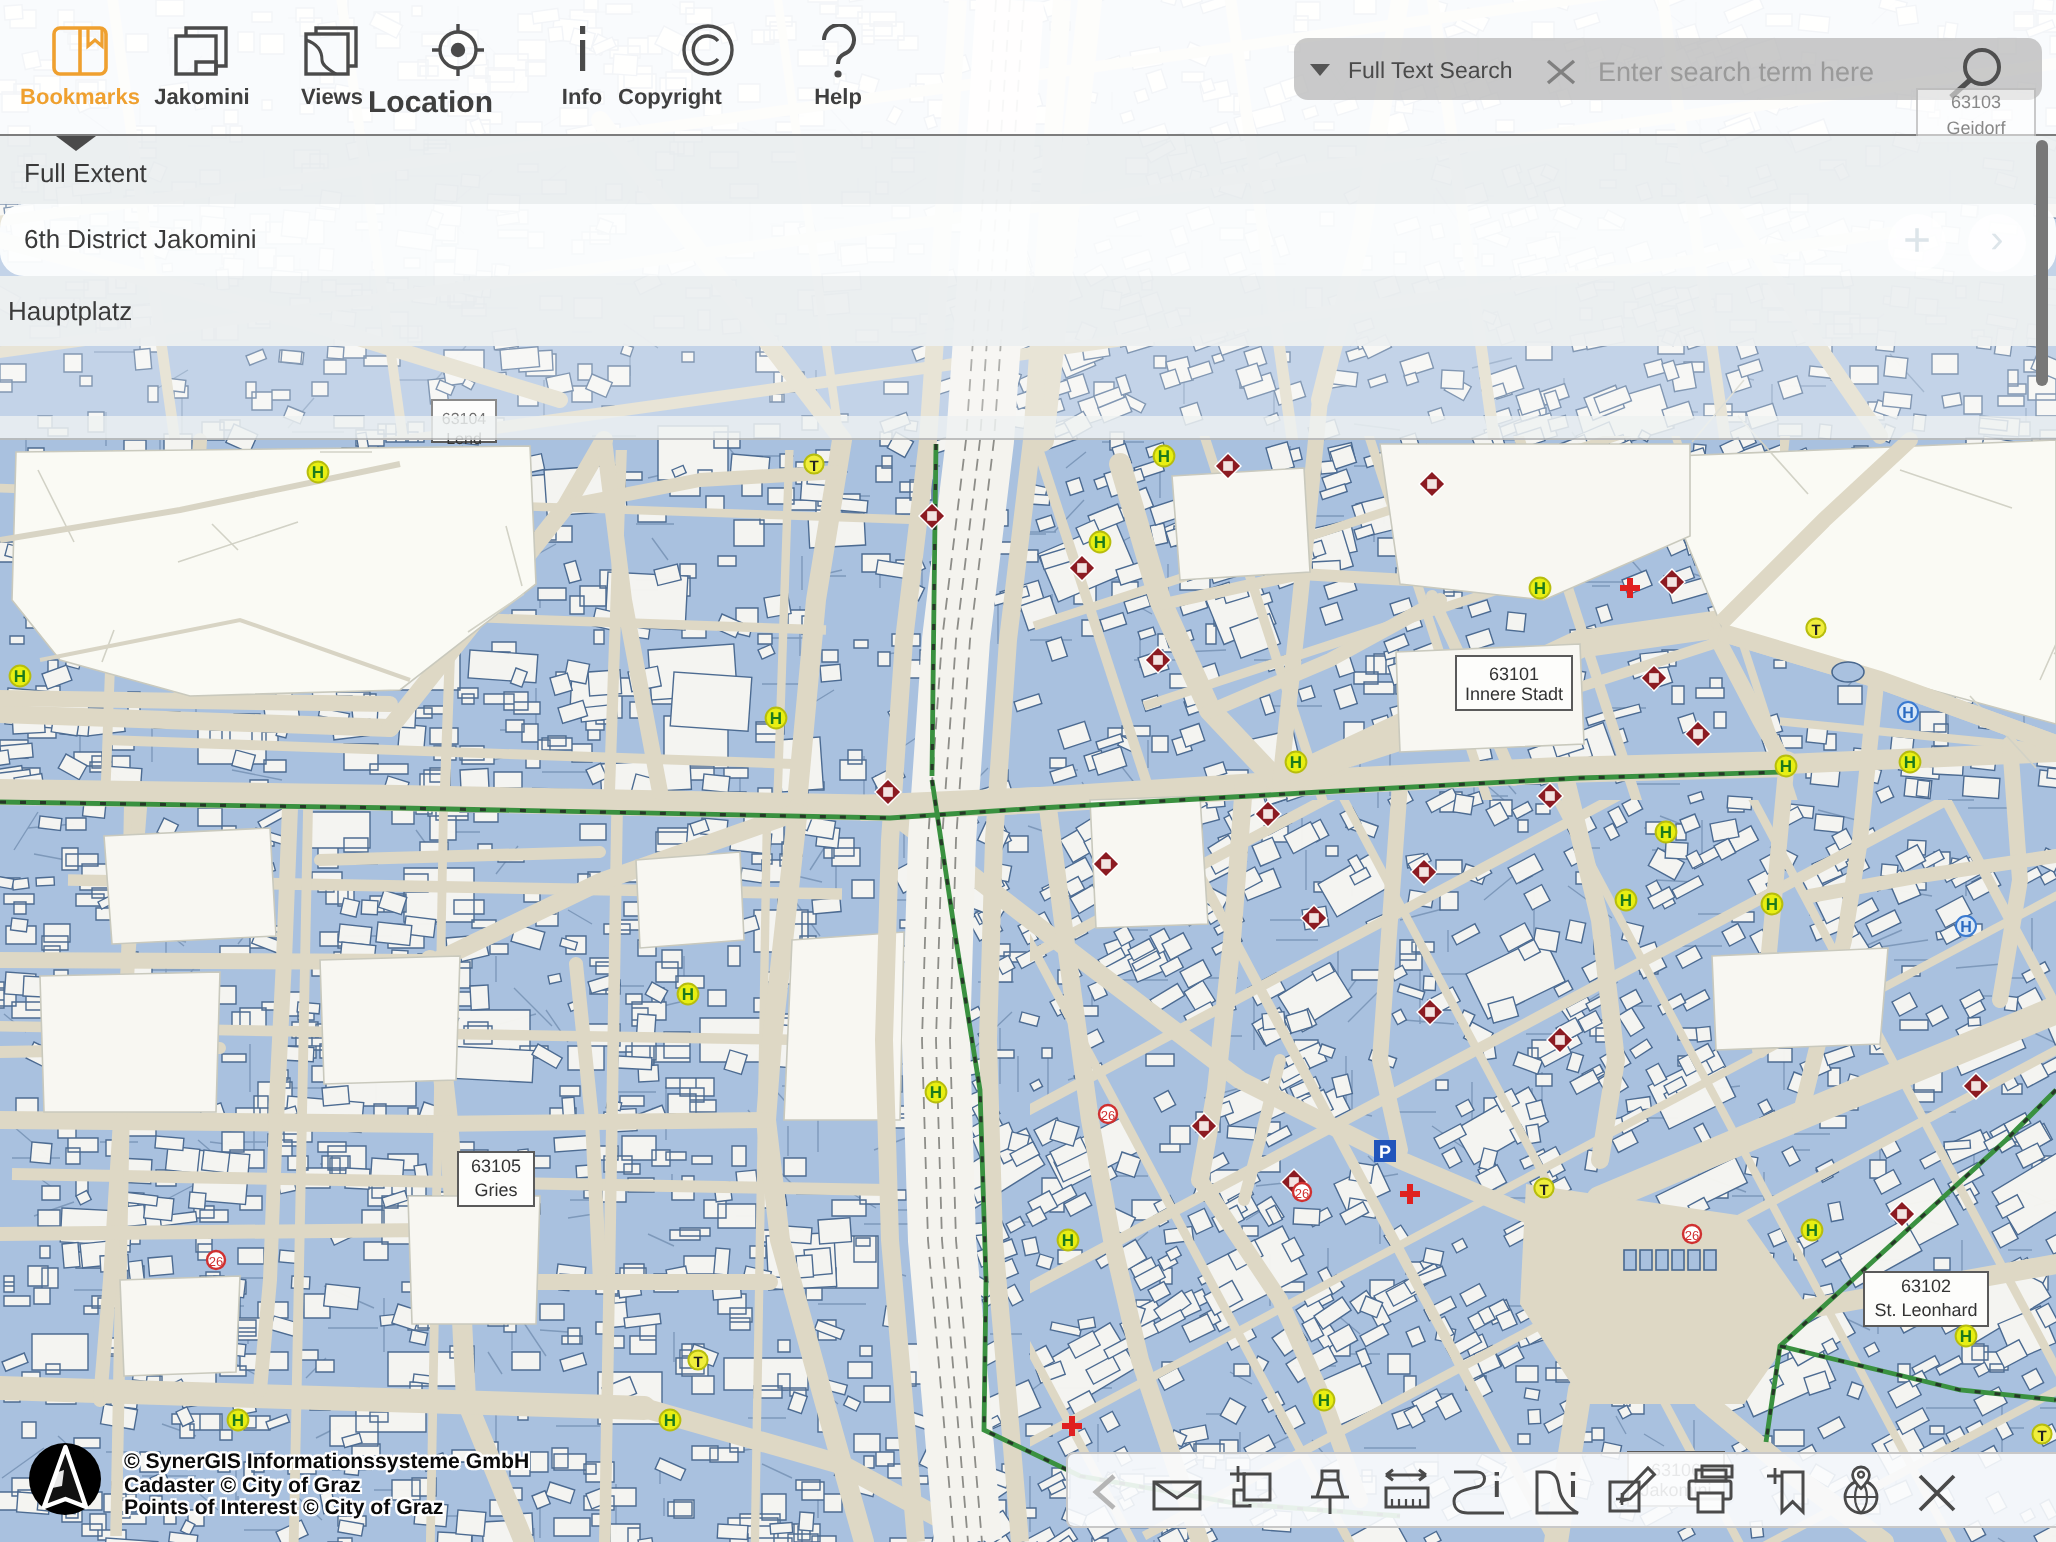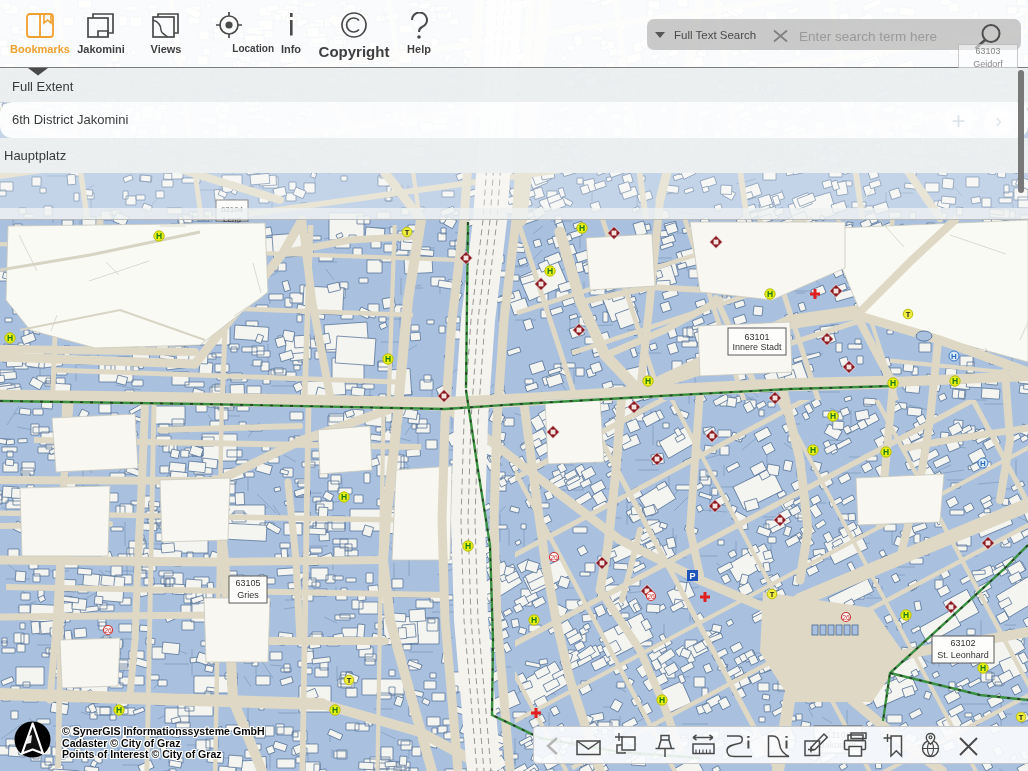--- a/index.html
+++ b/index.html
@@ -1991,31 +1991,31 @@
       <rect x="3" y="5" width="21" height="20" fill="none" stroke="#4a4a4a" stroke-width="1.7"></rect>
       <path d="M8 5 V2 h20 v19 h-4" fill="none" stroke="#4a4a4a" stroke-width="1.7"></path>
       <path d="M3 8 c6 2 8 6 8 10 c0 3 4 5 7 7" fill="none" stroke="#4a4a4a" stroke-width="1.5"></path>
     </svg>
     <div class="abs" style="left:121px;top:43px;width:90px;text-align:center;font-size:11px;font-weight:bold;color:#3f3f3f;">Views</div>
     <svg class="abs" style="left:213px;top:12px" width="32" height="28" viewBox="0 0 32 28">
       <circle cx="16" cy="13" r="9" fill="none" stroke="#4a4a4a" stroke-width="1.7"></circle>
       <circle cx="16" cy="13" r="3.6" fill="#4a4a4a"></circle>
       <path d="M16 0 v4 M16 22 v4 M3 13 h4 M25 13 h4" stroke="#4a4a4a" stroke-width="1.7"></path>
     </svg>
-    <div class="abs" style="left:184px;top:43px;width:90px;text-align:right;font-size:10px;font-weight:bold;color:#3f3f3f;">Location</div>
+    <div class="abs" style="left:184px;top:43px;width:90px;text-align:left;font-size:15px;font-weight:bold;color:#3f3f3f;">Location</div>
     <svg class="abs" style="left:275px;top:12px" width="32" height="28" viewBox="0 0 32 28">
       <rect x="15" y="1" width="2.6" height="4" fill="#4a4a4a"></rect>
       <rect x="15" y="8" width="2.6" height="15.5" fill="#4a4a4a"></rect>
     </svg>
     <div class="abs" style="left:246px;top:43px;width:90px;text-align:center;font-size:11px;font-weight:bold;color:#3f3f3f;">Info</div>
     <svg class="abs" style="left:338px;top:12px" width="32" height="28" viewBox="0 0 32 28">
       <circle cx="16" cy="13" r="12" fill="none" stroke="#4a4a4a" stroke-width="1.7"></circle>
       <path d="M21 8.5 a7 7 0 1 0 0 9" fill="none" stroke="#4a4a4a" stroke-width="1.7"></path>
     </svg>
-    <div class="abs" style="left:309px;top:43px;width:90px;text-align:center;font-size:15px;font-weight:bold;color:#3f3f3f;">Copyright</div>
+    <div class="abs" style="left:309px;top:43px;width:90px;font-size:11px;font-weight:bold;color:#3f3f3f;">Copyright</div>
     <svg class="abs" style="left:403px;top:12px" width="32" height="28" viewBox="0 0 32 28">
       <path d="M9 8 a7.5 7.5 0 1 1 10 7 c-2 1 -3 2.5 -3 5" fill="none" stroke="#4a4a4a" stroke-width="2"></path>
       <circle cx="16" cy="25" r="1.8" fill="#4a4a4a"></circle>
     </svg>
     <div class="abs" style="left:374px;top:43px;width:90px;text-align:center;font-size:11px;font-weight:bold;color:#3f3f3f;">Help</div>
 
 <div class="abs" style="left:647px;top:19px;width:374px;height:31px;background:rgba(187,187,187,0.78);border-radius:7px;"></div>
 <svg class="abs" style="left:647px;top:19px" width="374" height="31" viewBox="0 0 374 31">
  <path d="M8 13 l10 0 l-5 6 z" fill="#555"></path>
  <text x="27" y="20" font-size="11.5" fill="#4a4a4a" font-family="Liberation Sans,sans-serif">Full Text Search</text>

